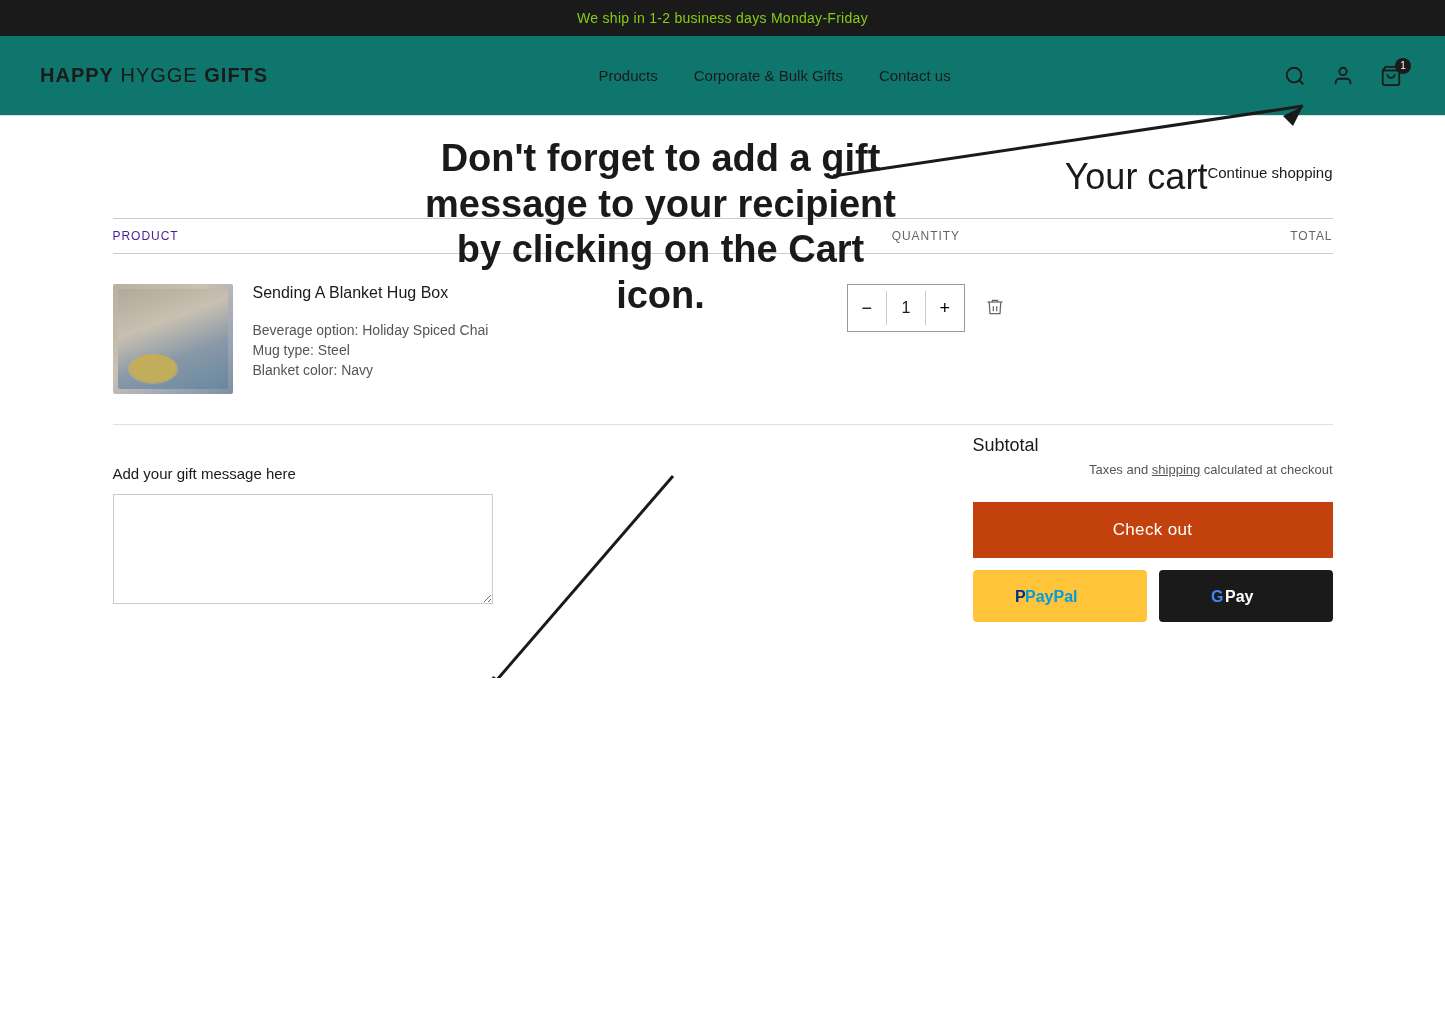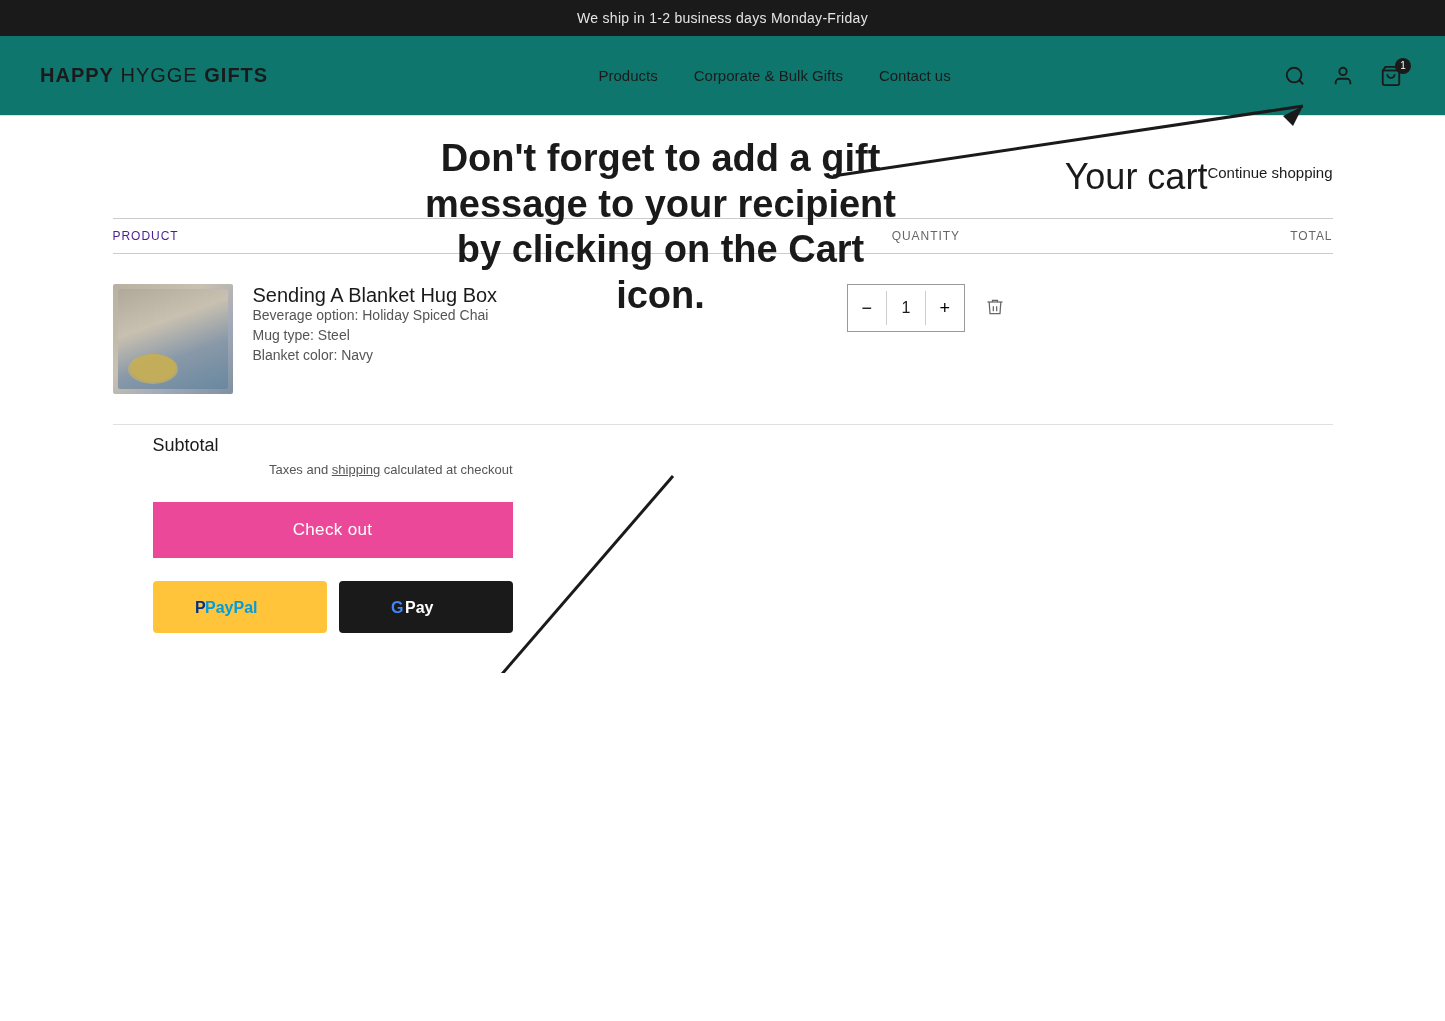--- a/index.html
+++ b/index.html
@@ -1,21 +1,21 @@
 <!DOCTYPE html>
 <html><head>
   <meta charset="utf-8">
   <style>
     * { box-sizing: border-box; margin: 0; padding: 0; }
     body { font-family: -apple-system, BlinkMacSystemFont, 'Helvetica Neue', Arial, sans-serif; background: #fff; color: #1a1a1a; }
 
     
     .announcement-bar {
       background: #1a1a1a;
-      color: #e5e5e5;
+      color: #84cc16;
       text-align: center;
       padding: 10px 20px;
       font-size: 14px;
       letter-spacing: 0.02em;
     }
 
     
     .header {
       background: #0f766e;
       display: flex;
@@ -134,21 +134,21 @@
       position: absolute;
       bottom: 10px;
       left: 15px;
       width: 50px;
       height: 30px;
       background: #c8b060;
       border-radius: 50%;
       opacity: 0.7;
     }
     .item-details { flex: 1; }
-    .item-name { font-size: 20px; font-weight: 500; margin-bottom: 0; }
+    .item-name { font-size: 16px; font-weight: 500; margin-bottom: 20px; }
     .item-option { font-size: 14px; color: #555; margin-bottom: 4px; }
 
     .item-quantity { flex: 2; display: flex; align-items: center; justify-content: center; gap: 10px; }
     .qty-btn {
       width: 38px;
       height: 38px;
       border: 1px solid #ccc;
       background: #fff;
       cursor: pointer;
       font-size: 18px;
@@ -208,27 +208,27 @@
     .subtotal-label { font-size: 18px; font-weight: 400; }
     .taxes-note {
       font-size: 13px;
       color: #555;
       text-align: right;
       margin-bottom: 25px;
     }
     .taxes-note a { color: #555; text-decoration: underline; }
     .checkout-btn {
       width: 100%;
-      background: #ec4899;
+      background: #c2410c;
       color: #fff;
       border: none;
       padding: 18px;
       font-size: 17px;
       cursor: pointer;
-      margin-bottom: 23px;
+      margin-bottom: 12px;
       letter-spacing: 0.02em;
     }
     .payment-buttons {
       display: flex;
       gap: 12px;
     }
     .paypal-btn {
       flex: 1;
       background: #ffc439;
       border: none;
@@ -365,20 +365,26 @@
         </svg>
       </button>
     </div>
     <div class="item-total">
       <span></span>
     </div>
   </div>
 
   <div class="bottom-area">
 
+    <div class="bottom-left">
+      <div class="gift-section">
+        <div class="gift-label">Add your gift message here</div>
+        <textarea class="gift-textarea" style=""></textarea>
+      </div>
+    </div>
 
     <div class="bottom-right">
       <div class="subtotal-row">
         <span class="subtotal-label">Subtotal</span>
         <span></span>
       </div>
       <div class="taxes-note">
         <span>Taxes and</span>
         <a href="#">shipping</a>
         <span>calculated at checkout</span>

